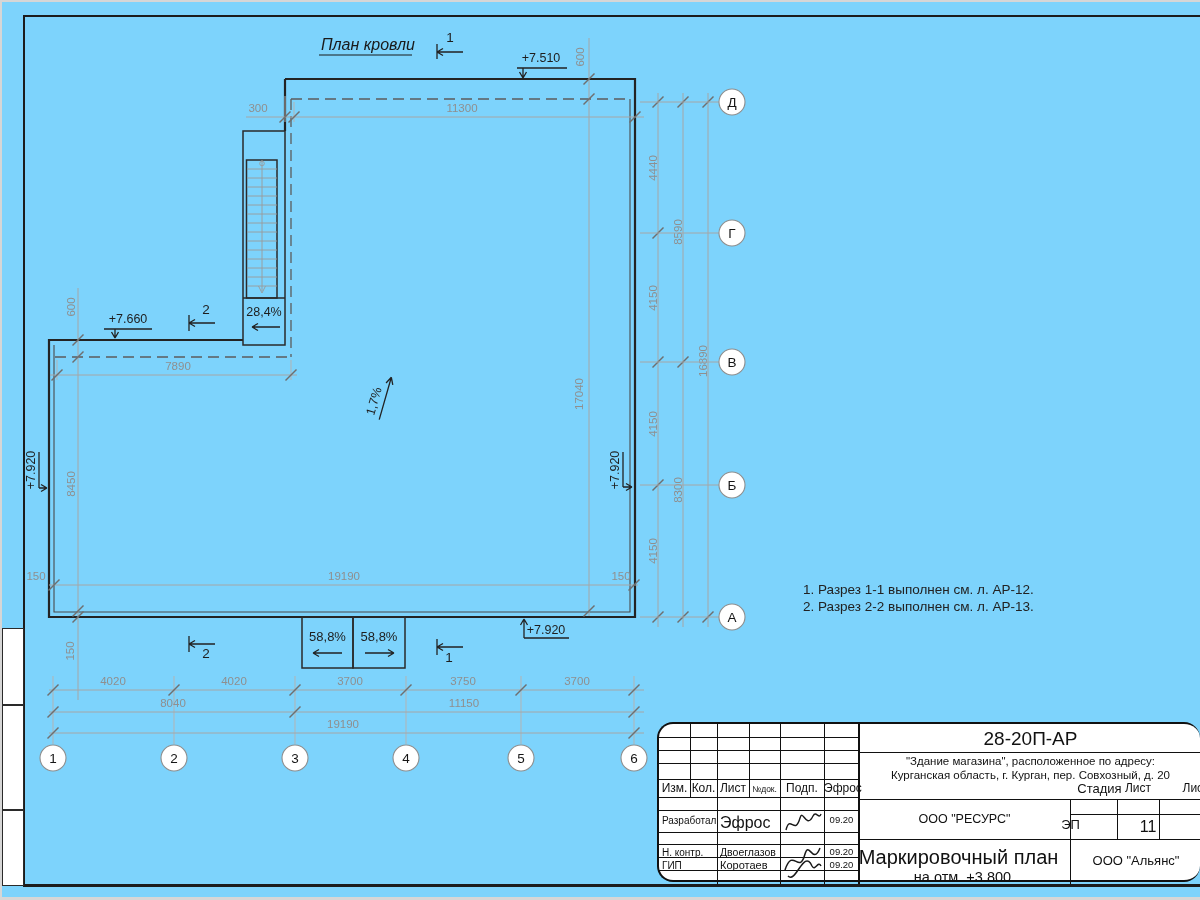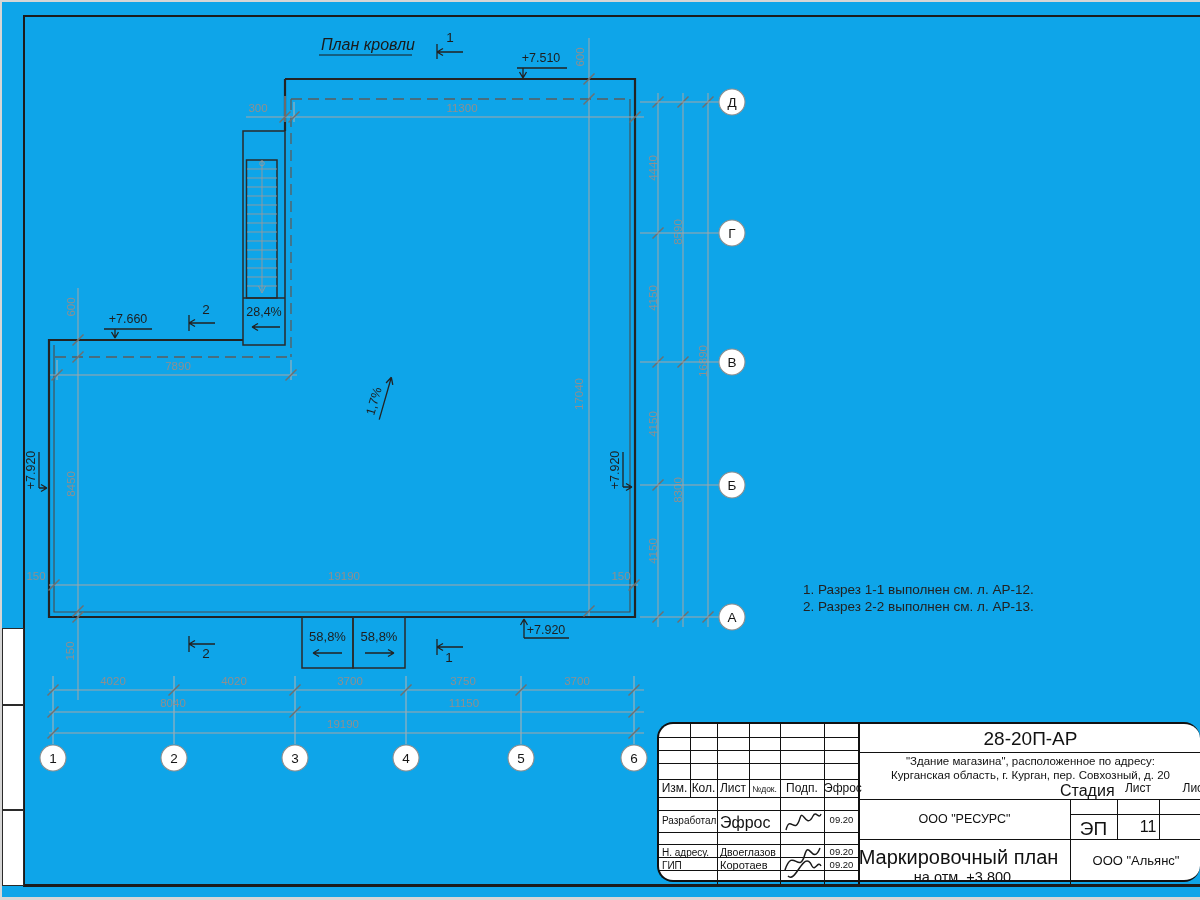--- a/index.html
+++ b/index.html
@@ -1,17 +1,17 @@
 <!DOCTYPE html>
 <html><head>
 <meta charset="utf-8">
 <style>
   html,body{margin:0;padding:0;width:1200px;height:900px;overflow:hidden;background:#ffffff;
     font-family:"Liberation Sans",sans-serif;}
-  .sheet{position:relative;width:1200px;height:900px;background:#0ea5e9;}
+  .sheet{position:relative;width:1200px;height:900px;background:#7dd3fc;}
   .edge{position:absolute;background:#d6d6d6;}
   .frame{position:absolute;background:#1c1c1c;}
   svg text{font-family:"Liberation Sans",sans-serif;}
   .dl{stroke:#a6a6a6;stroke-width:1;fill:none;}
   .stub{stroke:#b3b3b3;stroke-width:1;fill:none;}
   .tick{stroke:#6f6f6f;stroke-width:1.4;}
   .dt{fill:#8f8f8f;font-size:11.5px;}
   .bld{stroke:#232323;stroke-width:2.2;fill:none;}
   .bld2{stroke:#4a4a4a;stroke-width:1.1;fill:none;}
   .hid{stroke:#5c5c5c;stroke-width:1.3;fill:none;stroke-dasharray:11 6;}
@@ -305,40 +305,40 @@
 
     <div class="hl" style="left:199px;top:28px;width:344px"></div>
     <div class="hl" style="left:199px;top:75px;width:344px"></div>
     <div class="hl" style="left:411px;top:90px;width:132px"></div>
     <div class="hl" style="left:199px;top:115px;width:344px"></div>
 
     <div class="txt" style="left:200px;top:4px;width:343px;font-size:19px">28-20П-АР</div>
     <div class="txt" style="left:200px;top:31px;width:343px;font-size:11.5px">"Здание магазина", расположенное по адресу:</div>
     <div class="txt" style="left:200px;top:45px;width:343px;font-size:11.5px">Курганская область, г. Курган, пер. Совхозный, д. 20</div>
     <div class="txt" style="left:200px;top:88px;width:211px;font-size:12.5px">ООО "РЕСУРС"</div>
-    <div class="txt" style="left:401px;top:58px;width:47px;font-size:16px">Стадия</div>
+    <div class="txt" style="left:417px;top:58px;width:47px;font-size:13px">Стадия</div>
     <div class="txt" style="left:458px;top:58px;width:42px;font-size:12px">Лист</div>
     <div class="txt" style="left:500px;top:58px;width:86px;font-size:12px">Листов</div>
-    <div class="txt" style="left:411px;top:94px;width:47px;font-size:19px">ЭП</div>
+    <div class="txt" style="left:388px;top:94px;width:47px;font-size:13px">ЭП</div>
     <div class="txt" style="left:468px;top:94px;width:42px;font-size:16px">11</div>
     <div class="txt" style="left:194px;top:122px;width:211px;font-size:20px">Маркировочный план</div>
     <div class="txt" style="left:200px;top:145px;width:211px;font-size:14.5px">на отм. +3.800.</div>
     <div class="txt" style="left:411px;top:130px;width:132px;font-size:13px">ООО "Альянс"</div>
 
     <div class="txt" style="left:0;top:58px;width:31px;font-size:12px">Изм.</div>
     <div class="txt" style="left:31px;top:58px;width:27px;font-size:12px">Кол.</div>
     <div class="txt" style="left:58px;top:58px;width:32px;font-size:12px">Лист</div>
     <div class="txt" style="left:90px;top:61px;width:31px;font-size:8.5px">№док.</div>
     <div class="txt" style="left:121px;top:58px;width:44px;font-size:12px">Подп.</div>
     <div class="txt" style="left:165px;top:58px;width:35px;font-size:12px">Эфрос</div>
 
     <div class="txt lft" style="left:3px;top:91px;width:55px;font-size:10px">Разработал</div>
     <div class="txt lft" style="left:61px;top:90px;width:60px;font-size:16px">Эфрос</div>
     <div class="txt" style="left:165px;top:91px;width:35px;font-size:9.5px">09.20</div>
-    <div class="txt lft" style="left:3px;top:123px;width:55px;font-size:10px">Н. адресу.</div>
+    <div class="txt lft" style="left:3px;top:123px;width:55px;font-size:10px">Н. контр.</div>
     <div class="txt lft" style="left:61px;top:122px;width:60px;font-size:10.5px">Двоеглазов</div>
     <div class="txt" style="left:165px;top:123px;width:35px;font-size:9.5px">09.20</div>
     <div class="txt lft" style="left:3px;top:136px;width:55px;font-size:10px">ГИП</div>
     <div class="txt lft" style="left:61px;top:135px;width:60px;font-size:11px">Коротаев</div>
     <div class="txt" style="left:165px;top:136px;width:35px;font-size:9.5px">09.20</div>
 
     <svg width="44" height="82" style="position:absolute;left:121px;top:78px">
       <path d="M6,28 C10,12 15,34 20,16 C23,6 26,28 33,14 C36,8 39,18 41,12" stroke="#1a1a1a" stroke-width="1.4" fill="none"></path>
       <path d="M5,68 C13,44 19,74 25,52 C29,38 33,64 40,46 M8,74 C16,82 24,46 32,64 C35,70 38,58 41,64" stroke="#1a1a1a" stroke-width="1.5" fill="none"></path>
     </svg>

